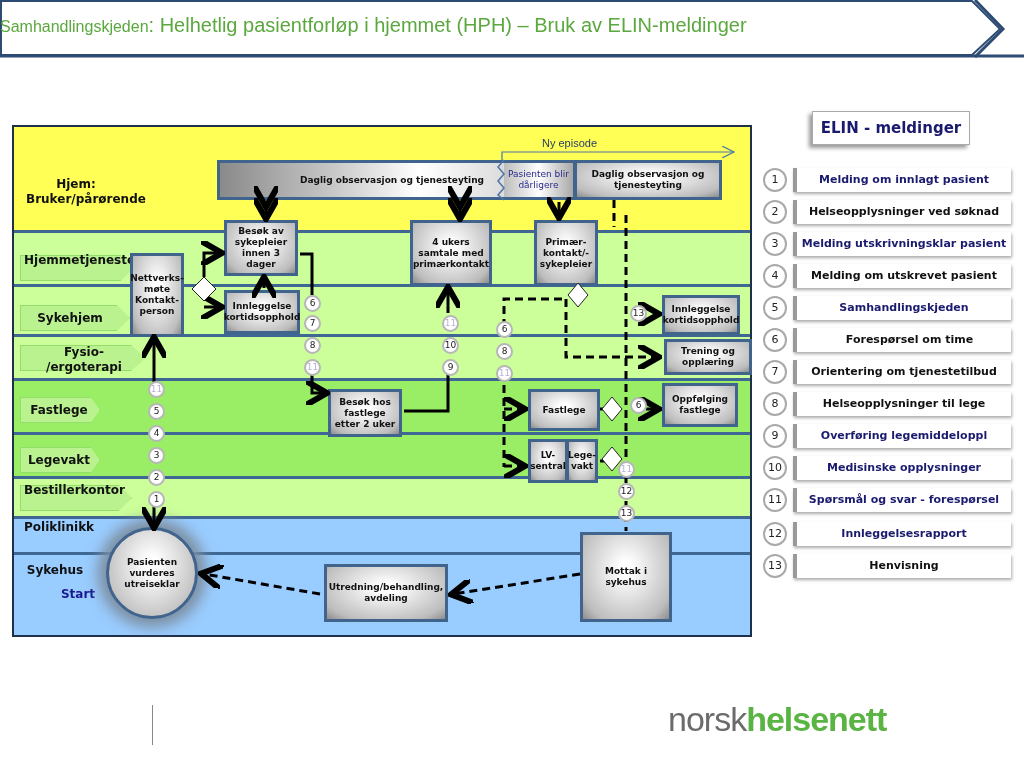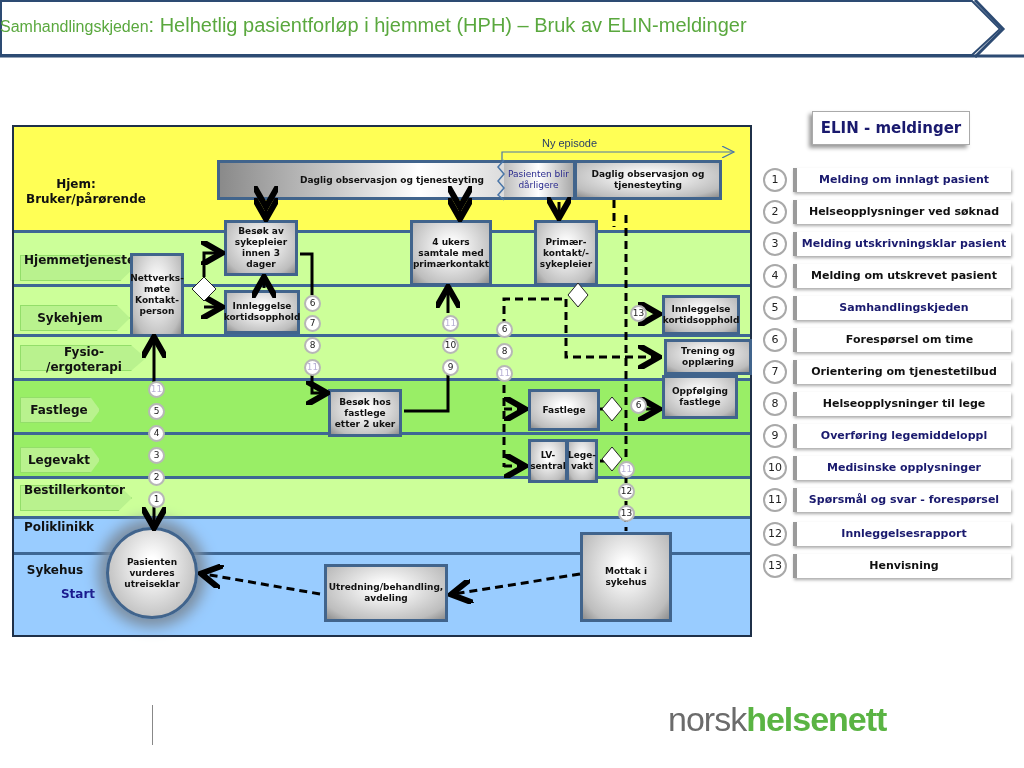--- a/index.html
+++ b/index.html
@@ -91,21 +91,21 @@
   <div class="box" style="left:560px;top:33px;width:148px;height:40px;">Daglig observasjon og tjenesteyting</div>
   <div class="box" style="left:210px;top:93px;width:74px;height:56px;">Besøk av sykepleier innen 3 dager</div>
   <div class="box" style="left:396px;top:93px;width:82px;height:66px;">4 ukers samtale med primærkontakt</div>
   <div class="box" style="left:520px;top:93px;width:64px;height:66px;">Primær-kontakt/-sykepleier</div>
   <div class="box" style="left:116px;top:126px;width:54px;height:84px;">Nettverks-møte Kontakt-person</div>
   <div class="box" style="left:210px;top:163px;width:76px;height:44px;">Innleggelse kortidsopphold</div>
   <div class="box" style="left:648px;top:168px;width:78px;height:40px;">Innleggelse kortidsopphold</div>
   <div class="box" style="left:650px;top:212px;width:88px;height:36px;">Trening og opplæring</div>
   <div class="box" style="left:314px;top:262px;width:74px;height:48px;">Besøk hos fastlege etter 2 uker</div>
   <div class="box" style="left:514px;top:262px;width:72px;height:42px;">Fastlege</div>
-  <div class="box" style="left:648px;top:248px;width:76px;height:44px;">Oppfølging fastlege</div>
+  <div class="box" style="left:648px;top:256px;width:76px;height:44px;">Oppfølging fastlege</div>
   <div class="box" style="left:514px;top:312px;width:40px;height:44px;">LV-sentral</div>
   <div class="box" style="left:552px;top:312px;width:32px;height:44px;">Lege-vakt</div>
   <div class="box" style="left:310px;top:437px;width:124px;height:58px;">Utredning/behandling, avdeling</div>
   <div class="box" style="left:92px;top:400px;width:92px;height:92px;border-radius:50%;box-shadow:0 0 14px 8px #7d8ea0;">Pasienten vurderes utreiseklar</div>
   <div class="box" style="left:566px;top:405px;width:92px;height:90px;">Mottak i sykehus</div>
 
   <svg class="overlay" width="740" height="512">
     <defs>
       <marker id="ah" markerWidth="8" markerHeight="8" refX="6" refY="4" orient="auto">
           <path d="M0,0 L7,4 L0,8" fill="none" stroke="#000" stroke-width="2"></path>

